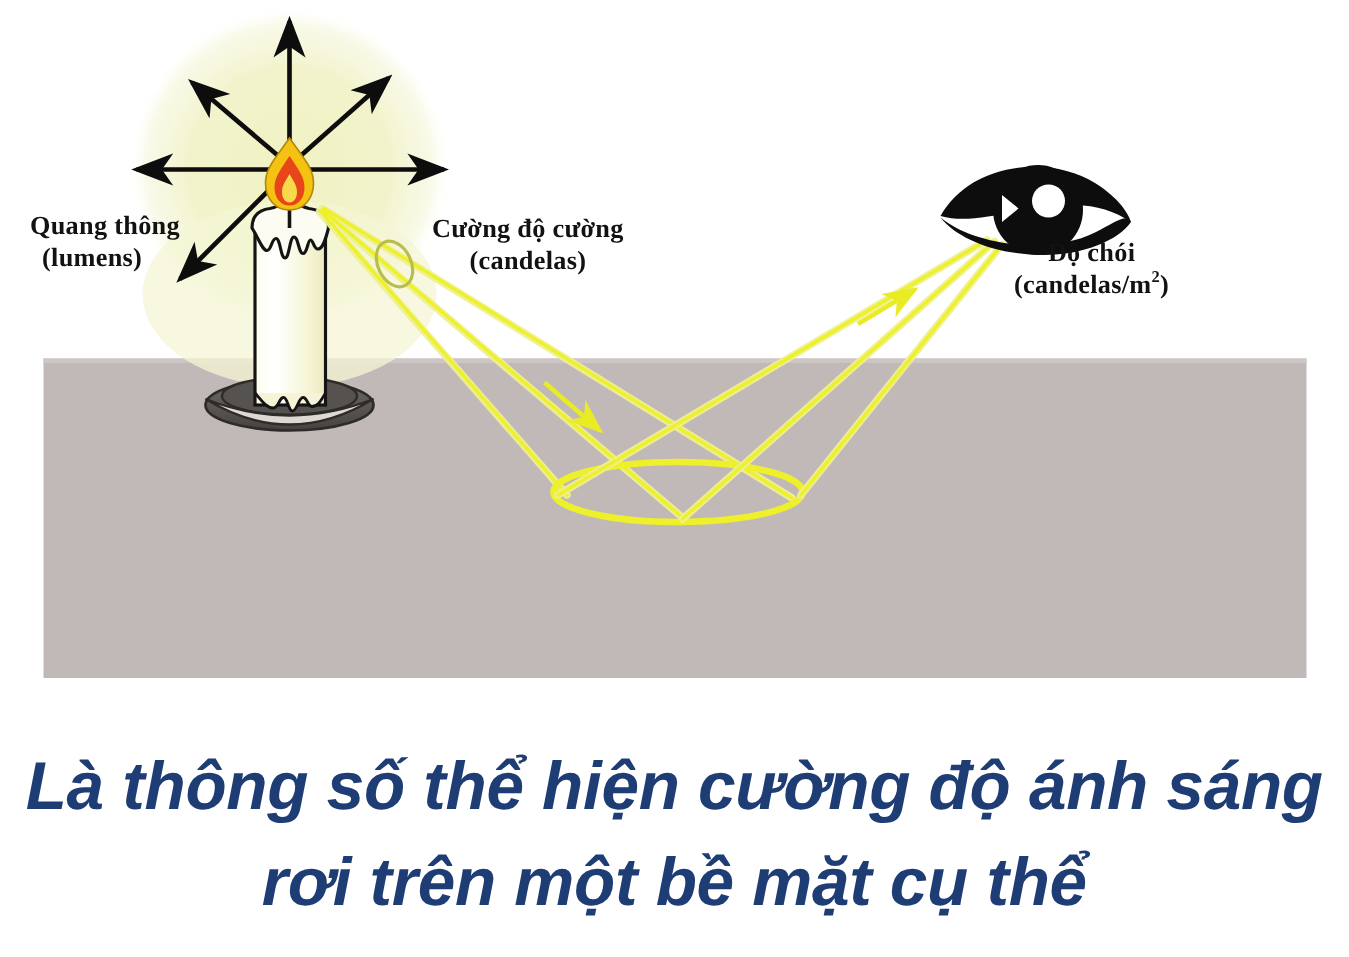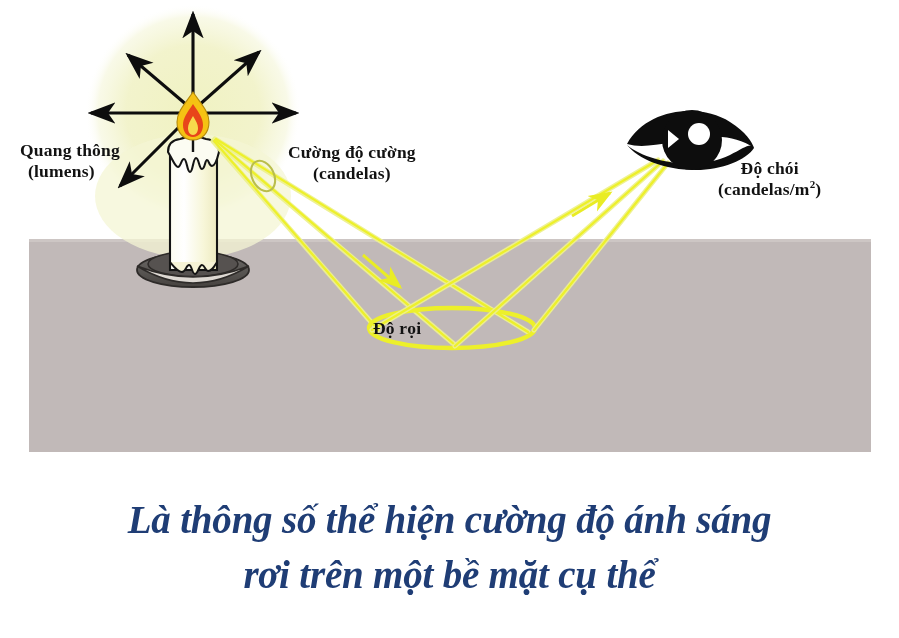--- a/index.html
+++ b/index.html
@@ -48,34 +48,34 @@
     letter-spacing: 0.2px;
   }
   .lbl sup {
     font-size: 11px;
     vertical-align: super;
     line-height: 0;
   }
   #lbl-quangthong { left: 20px; top: 140px; text-align: left; }
   #lbl-quangthong .t2 { margin-left: 8px; }
   #lbl-cuongdo { left: 288px; top: 142px; text-align: center; }
-  #lbl-dochoi { left: 718px; top: 158px; }
+  #lbl-dochoi { left: 676px; top: 158px; }
   #lbl-doroi { left: 373px; top: 318px; text-align: center; }
 
   #caption {
     position: absolute;
     left: 0;
     top: 492px;
     width: 899px;
     text-align: center;
     color: #1f3d75;
-    font-family: Liberation Serif, serif;
+    font-family: Liberation Sans, sans-serif;
     font-style: italic;
     font-weight: bold;
-    font-size: 39px;
+    font-size: 45px;
     line-height: 1.42;
     letter-spacing: -0.2px;
   }
   #caption span { display: block; }
 </style>
 </head>
 <body>
 
 <div id="stage">
 
@@ -238,21 +238,20 @@
     <span class="t1">Cường độ cường</span>
     <span class="t2">(candelas)</span>
   </div>
 
   <div class="lbl" id="lbl-dochoi">
     <span class="t1">Độ chói</span>
     <span class="t2"><span>(candelas/m</span><sup>2</sup><span>)</span></span>
   </div>
 
   <div class="lbl" id="lbl-doroi">
-    <span class="t1">Độ rọi</span>
   </div>
 
   <div id="caption">
     <span>Là thông số thể hiện cường độ ánh sáng</span>
     <span>rơi trên một bề mặt cụ thể</span>
   </div>
 
 </div>
 
 </body></html>

